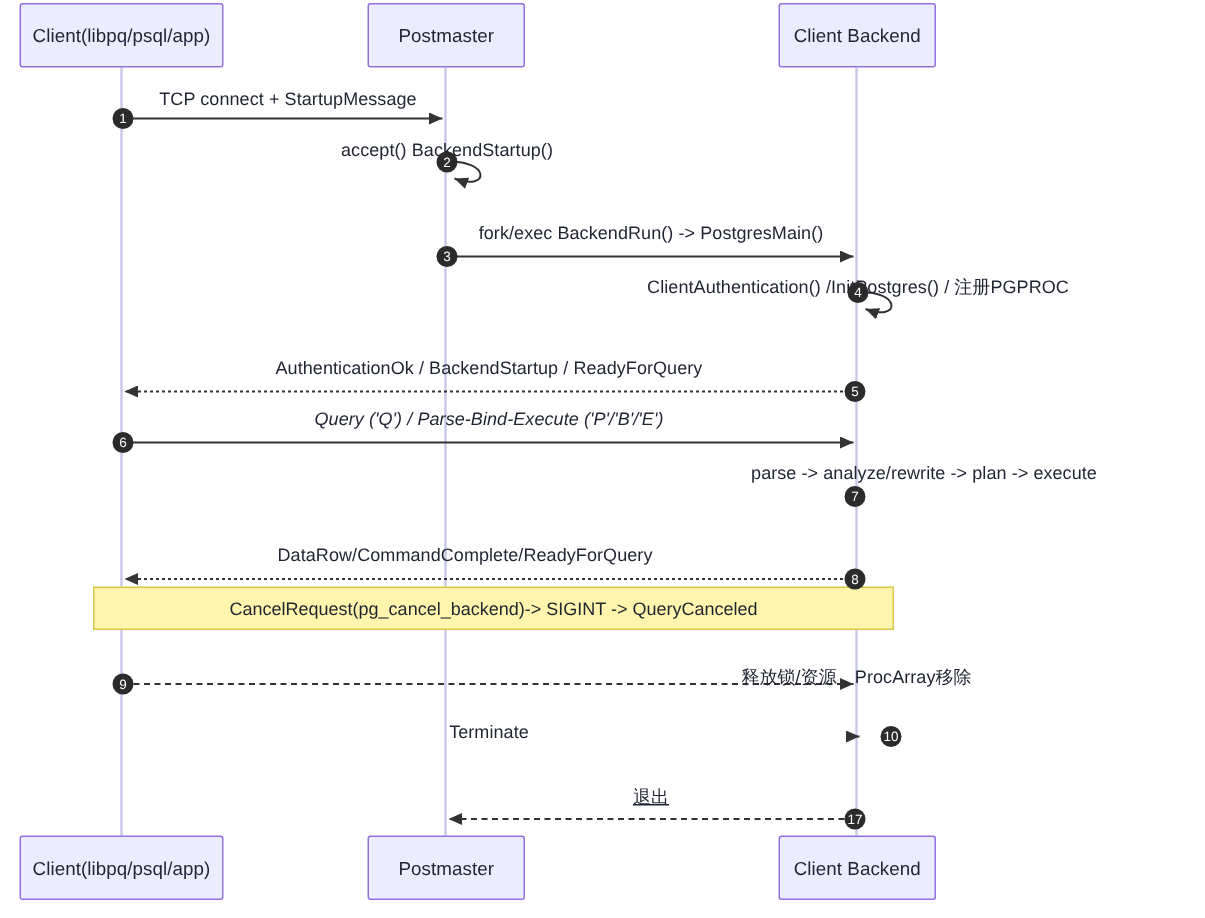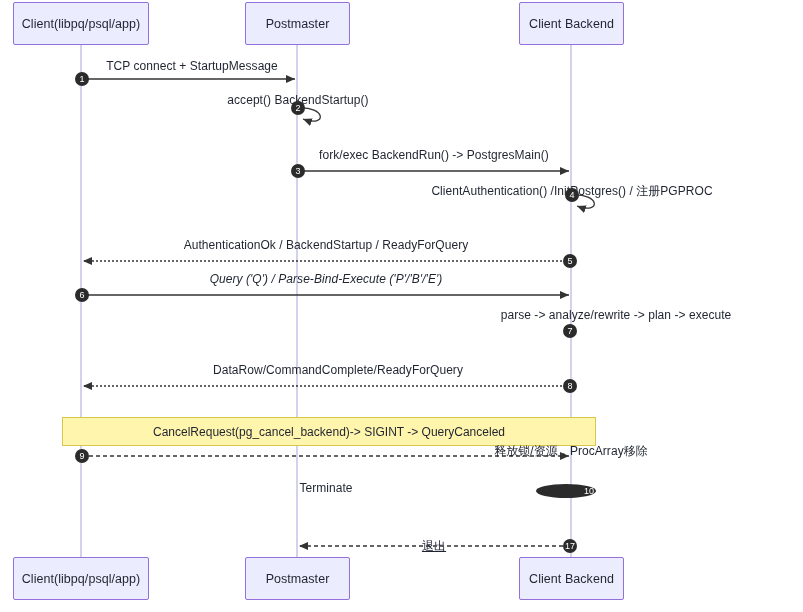--- a/index.html
+++ b/index.html
@@ -120,44 +120,44 @@
   <div class="actor-box" id="actor-bot-0" style="left: 13px; top: 557px; width: 136px; height: 43px;">
     <span>Client(libpq/psql/app)</span>
   </div>
   <div class="actor-box" id="actor-bot-1" style="left: 245px; top: 557px; width: 105px; height: 43px;">
     <span>Postmaster</span>
   </div>
   <div class="actor-box" id="actor-bot-2" style="left: 519px; top: 557px; width: 105px; height: 43px;">
     <span>Client Backend</span>
   </div>
 
-  <div class="note-box" id="note-0" style="left: 62px; top: 391px; width: 534px; height: 29px; margin-top: 26px;">
+  <div class="note-box" id="note-0" style="left: 62px; top: 391px; width: 534px; height: 29px;">
     <span>CancelRequest(pg_cancel_backend)-&gt; SIGINT -&gt; QueryCanceled</span>
   </div>
 
   <div id="labels-host">
       <div class="msg-label" style="left: 192px; top: 59px;">TCP connect + StartupMessage</div>
       <div class="msg-label" style="left: 298px; top: 93px;">accept() BackendStartup()</div>
       <div class="msg-label" style="left: 434px; top: 148px; text-align: center;">fork/exec BackendRun() -&gt; PostgresMain()</div>
       <div class="msg-label" style="left: 572px; top: 183px;">ClientAuthentication() /InitPostgres() / 注册PGPROC</div>
       <div class="msg-label" style="left: 326px; top: 238px;">AuthenticationOk / BackendStartup / ReadyForQuery</div>
       <div class="msg-label" style="left: 326px; top: 272px; font-style: italic;">Query ('Q') / Parse-Bind-Execute ('P'/'B'/'E')</div>
       <div class="msg-label" style="left: 571px; top: 308px; margin-left: 45px;">parse -&gt; analyze/rewrite -&gt; plan -&gt; execute</div>
-      <div class="msg-label" style="left: 338px; top: 363px;">DataRow/CommandComplete/ReadyForQuery</div>
+      <div class="msg-label" style="left: 310px; top: 363px;">DataRow/CommandComplete/ReadyForQuery</div>
       <div class="msg-label" style="left: 326px; top: 433px; margin-top: 48px;">Terminate</div>
       <div class="msg-label" style="left: 571px; top: 443px; text-align: right;">释放锁/资源，ProcArray移除</div>
-      <div class="msg-label" style="left: 434px; top: 538px; text-decoration: underline;">退出</div>
+      <div class="msg-label" style="left: 434px; top: 523px; text-decoration: underline;">退出</div>
     </div>
   <div id="badges-host">
       <div class="seq-num" style="left: 82px; top: 79px;">1</div>
       <div class="seq-num" style="left: 298px; top: 108px;">2</div>
       <div class="seq-num" style="left: 298px; top: 171px;">3</div>
       <div class="seq-num" style="left: 572px; top: 195px;">4</div>
       <div class="seq-num" style="left: 570px; top: 261px;">5</div>
       <div class="seq-num" style="left: 82px; top: 295px;">6</div>
       <div class="seq-num" style="left: 570px; top: 331px;">7</div>
       <div class="seq-num" style="left: 570px; top: 386px;">8</div>
       <div class="seq-num" style="left: 82px; top: 456px;">9</div>
-      <div class="seq-num" style="left: 566px; top: 491px; padding-left: 46px;">10</div>
+      <div class="seq-num" style="left: 594px; top: 491px;">10</div>
       <div class="seq-num" style="left: 570px; top: 546px;">17</div>
     </div>
 
 </div>
 
 </body></html>

